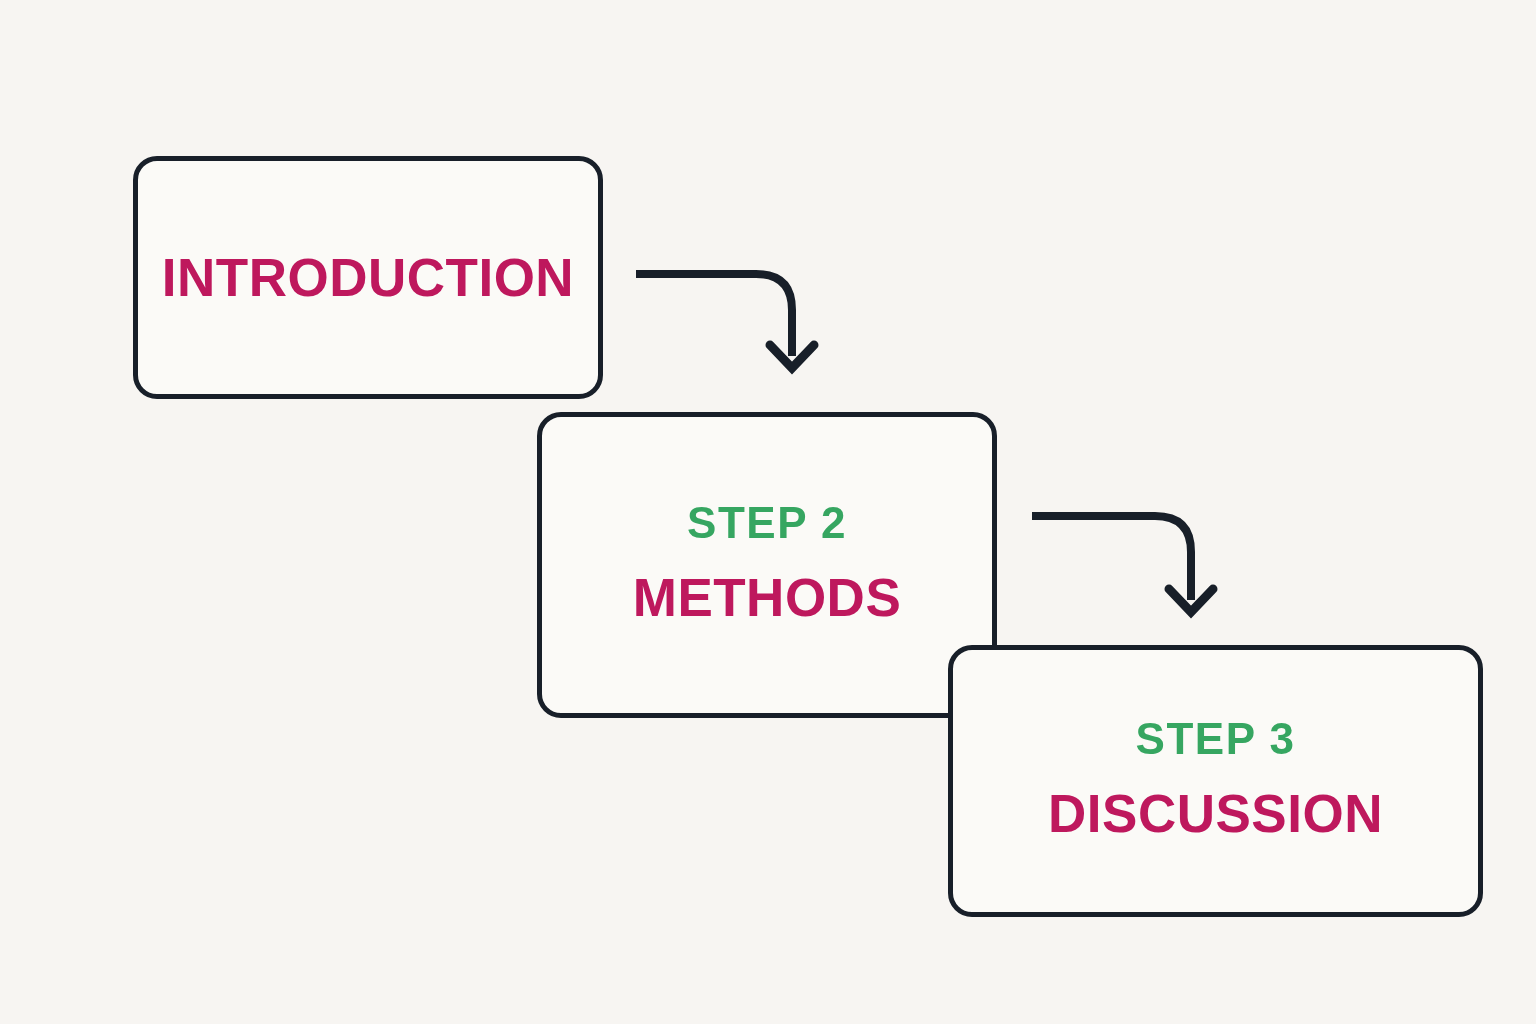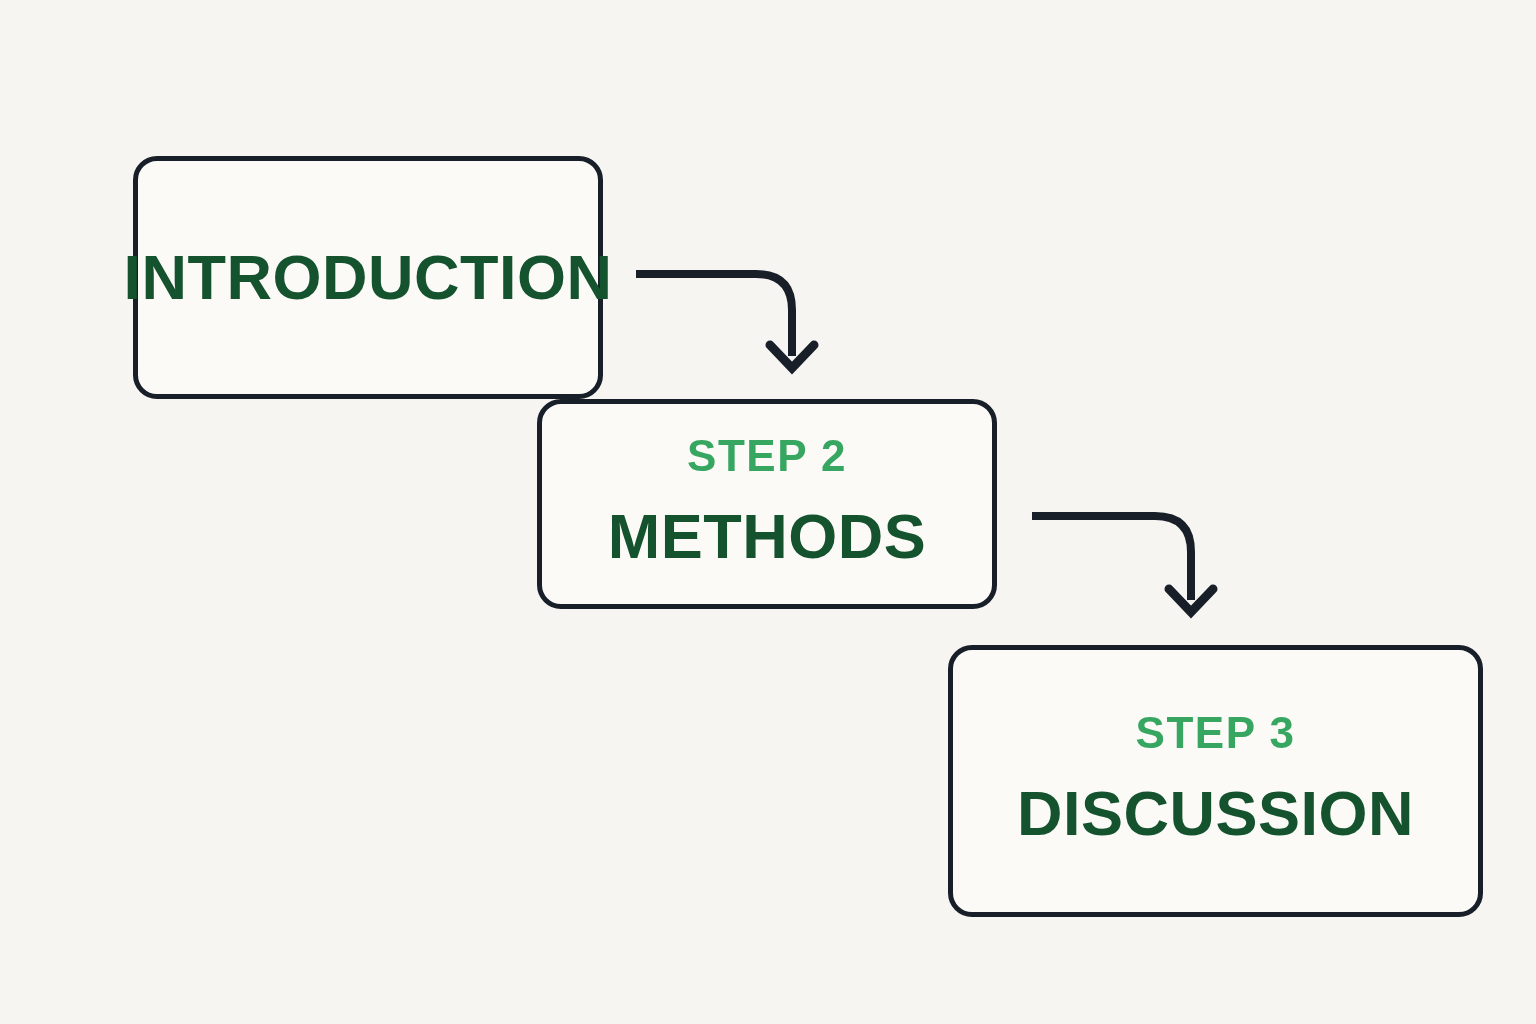--- a/index.html
+++ b/index.html
@@ -43,35 +43,35 @@
     background: #fbfaf7;
     border: 5px solid #181f29;
     border-radius: 24px;
     display: flex;
     flex-direction: column;
     align-items: center;
     justify-content: center;
     text-align: center;
   }
   .card-1 { left: 133px; top: 156px; width: 470px; height: 243px; z-index: 1; }
-  .card-2 { left: 537px; top: 399px; width: 460px; height: 210px; z-index: 2; }
+  .card-2 { left: 537px; top: 412px; width: 460px; height: 306px; z-index: 2; }
   .card-3 { left: 948px; top: 645px; width: 535px; height: 272px; z-index: 3; }
   .step-label {
     font-size: 44px;
     font-weight: 700;
     letter-spacing: 1.5px;
     color: #36a661;
     margin-bottom: 22px;
     line-height: 1;
   }
   .step-title {
-    font-size: 63px;
+    font-size: 53px;
     font-weight: 700;
     letter-spacing: 0.5px;
-    color: #14532d;
+    color: #be185d;
     line-height: 1.16;
   }
   .title-line { display: block; }
 </style>
 </head>
 <body>
 
 <div class="canvas">
 
   <svg class="arrows" viewBox="0 0 1536 1024" xmlns="http://www.w3.org/2000/svg">

